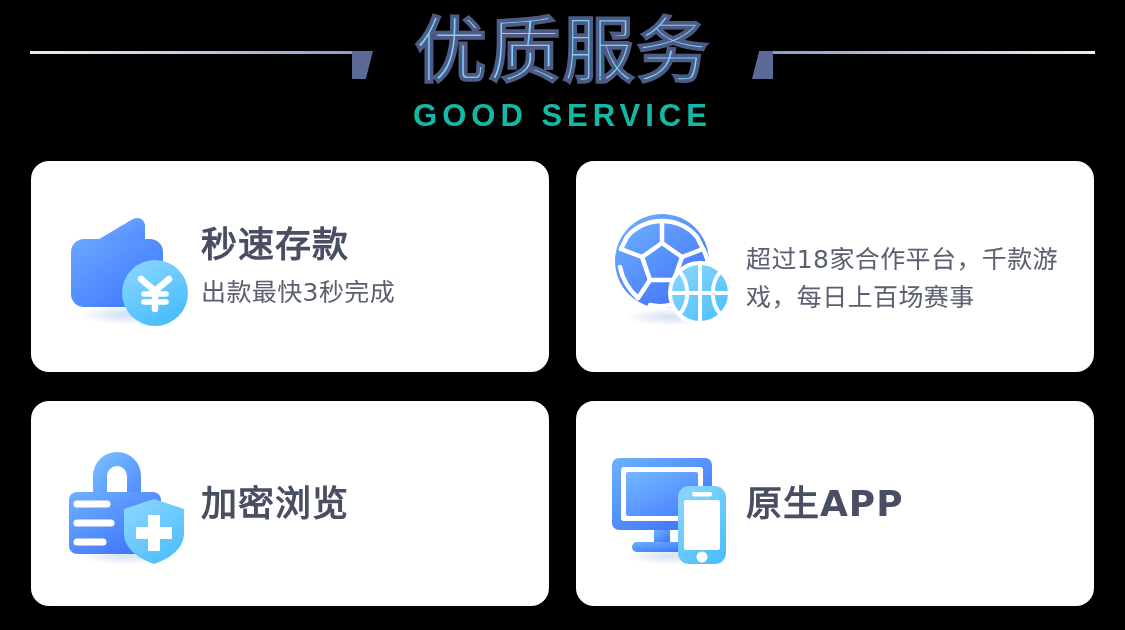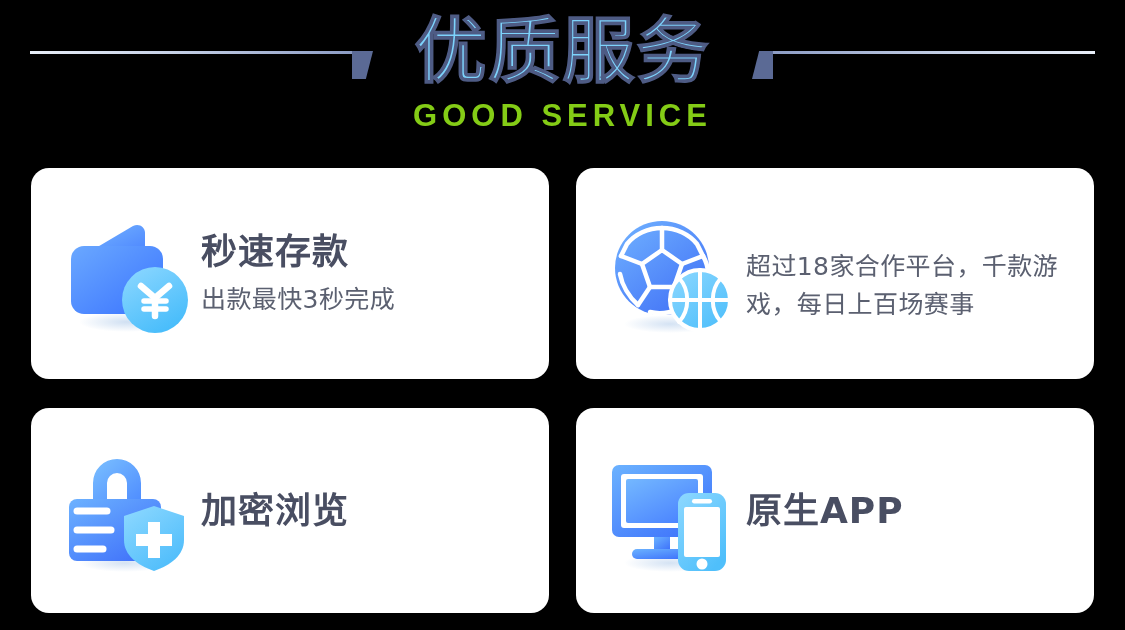--- a/index.html
+++ b/index.html
@@ -75,30 +75,30 @@
 
   .title-en {
     position: absolute;
     left: 0;
     top: 97px;
     width: 1125px;
     text-align: center;
     font-size: 31px;
     line-height: 38px;
     font-weight: 700;
-    color: #84cc16;
+    color: #14b8a6;
     letter-spacing: 5px;
     font-family: "Liberation Sans", sans-serif;
   }
 
   
   .grid {
     position: absolute;
     left: 31px;
-    top: 168px;
+    top: 161px;
     width: 1063px;
     display: grid;
     grid-template-columns: 518px 518px;
     grid-template-rows: 211px 205px;
     column-gap: 27px;
     row-gap: 29px;
   }
 
   .card {
     background: #ffffff;

